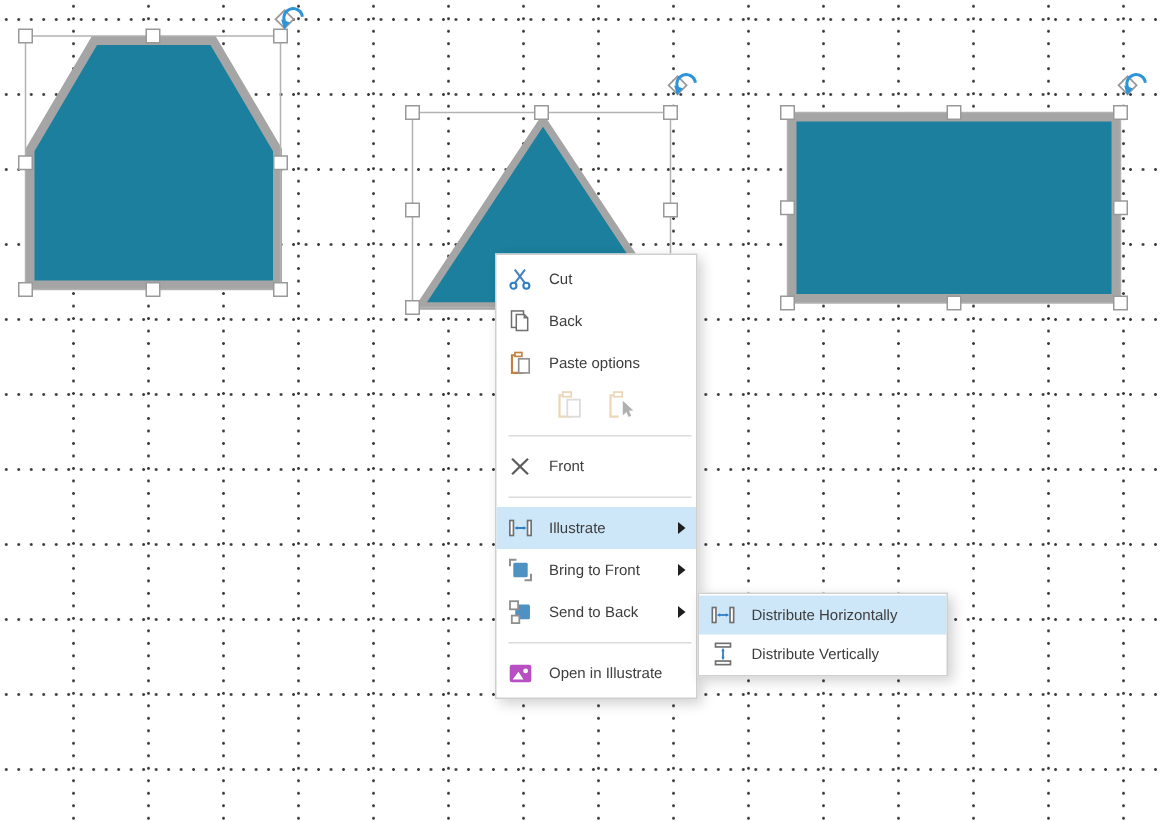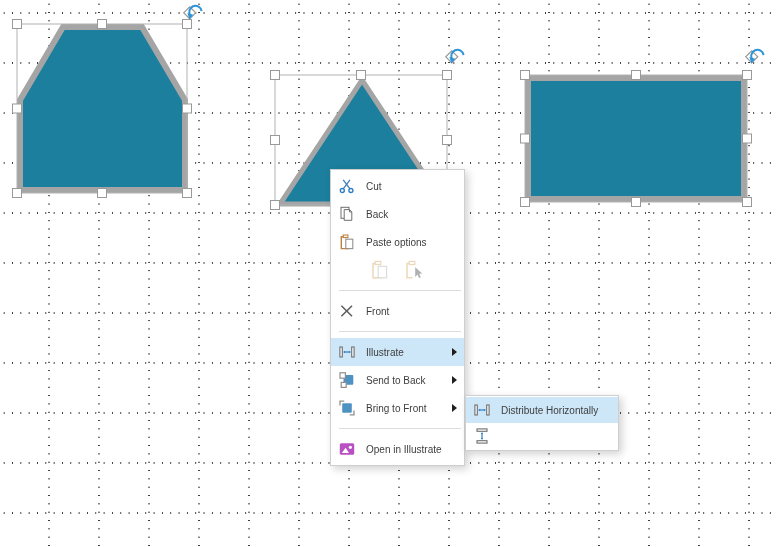--- a/index.html
+++ b/index.html
@@ -19,21 +19,21 @@
   svg.shape-layer { position:absolute; left:0; top:0; z-index:1; }
 
   
   .menu {
     position:absolute; left:330px; top:169px; width:135px;
     background:#fff; border:1px solid #cfcfcf;
     box-shadow:3px 3px 8px rgba(0,0,0,0.18);
     padding:2px 0; z-index:5;
   }
   .submenu {
-    position:absolute; left:465px; top:395px; width:154px;
+    position:absolute; left:465px; top:395px; width:167px;
     background:#fff; border:1px solid #cfcfcf;
     box-shadow:3px 3px 8px rgba(0,0,0,0.18);
     padding:1px 0; z-index:6;
   }
   .mi {
     height:28px; display:flex; align-items:center;
     padding:0 16px 0 8px; gap:11px; position:relative;
     font-size:10px; color:#3d3d3d; cursor:default; white-space:nowrap;
   }
   .submenu .mi { height:26px; }
@@ -194,38 +194,38 @@
           <polygon points="12.1,8 9.9,6.9 9.9,9.1" fill="#2e7fc6"></polygon>
         </svg>
       </span>
       <span class="lbl">Illustrate</span>
       <span class="arr"></span>
     </div>
 
     <div class="mi">
       <span class="ic">
         <svg viewBox="0 0 16 16">
+          <path d="M1,5.5 V1.2 H5.3" fill="none" stroke="#8f8f8f" stroke-width="1.3"></path>
+          <path d="M15,10.5 V14.8 H10.7" fill="none" stroke="#8f8f8f" stroke-width="1.3"></path>
+          <rect x="3.2" y="3.2" width="9.6" height="9.6" rx="1" fill="#4e92c3"></rect>
+        </svg>
+      </span>
+      <span class="lbl">Bring to Front</span>
+      <span class="arr"></span>
+    </div>
+
+    <div class="mi">
+      <span class="ic">
+        <svg viewBox="0 0 16 16">
           <rect x="4.5" y="3" width="9.8" height="9.8" rx="1" fill="#4e92c3"></rect>
           <rect x="1" y="0.8" width="5.4" height="5.4" fill="#fff" stroke="#8f8f8f" stroke-width="1.2"></rect>
           <rect x="2.2" y="10.4" width="5" height="5" fill="#fff" stroke="#8f8f8f" stroke-width="1.2"></rect>
         </svg>
       </span>
       <span class="lbl">Send to Back</span>
-      <span class="arr"></span>
-    </div>
-
-    <div class="mi">
-      <span class="ic">
-        <svg viewBox="0 0 16 16">
-          <path d="M1,5.5 V1.2 H5.3" fill="none" stroke="#8f8f8f" stroke-width="1.3"></path>
-          <path d="M15,10.5 V14.8 H10.7" fill="none" stroke="#8f8f8f" stroke-width="1.3"></path>
-          <rect x="3.2" y="3.2" width="9.6" height="9.6" rx="1" fill="#4e92c3"></rect>
-        </svg>
-      </span>
-      <span class="lbl">Bring to Front</span>
       <span class="arr"></span>
     </div>
 
     <div class="sep"></div>
 
     <div class="mi">
       <span class="ic">
         <svg viewBox="0 0 16 16">
           <rect x="0.8" y="2.2" width="14.4" height="11.6" rx="1.5" fill="#b84fc3"></rect>
           <polygon points="2.8,12 6.6,6.8 10,12" fill="#ffffff"></polygon>
@@ -252,16 +252,17 @@
     <div class="mi">
       <span class="ic">
         <svg viewBox="0 0 16 16">
           <rect x="3" y="0.9" width="10" height="2.4" fill="#fff" stroke="#6f6f6f" stroke-width="1.1"></rect>
           <rect x="3" y="12.7" width="10" height="2.4" fill="#fff" stroke="#6f6f6f" stroke-width="1.1"></rect>
           <line x1="8" y1="5" x2="8" y2="11" stroke="#2e7fc6" stroke-width="1.2"></line>
           <polygon points="8,3.9 6.9,6.1 9.1,6.1" fill="#2e7fc6"></polygon>
           <polygon points="8,12.1 6.9,9.9 9.1,9.9" fill="#2e7fc6"></polygon>
         </svg>
       </span>
+      <span class="lbl">Distribute Vertically</span>
     </div>
   </div>
 
 </div>
 
 </body></html>

